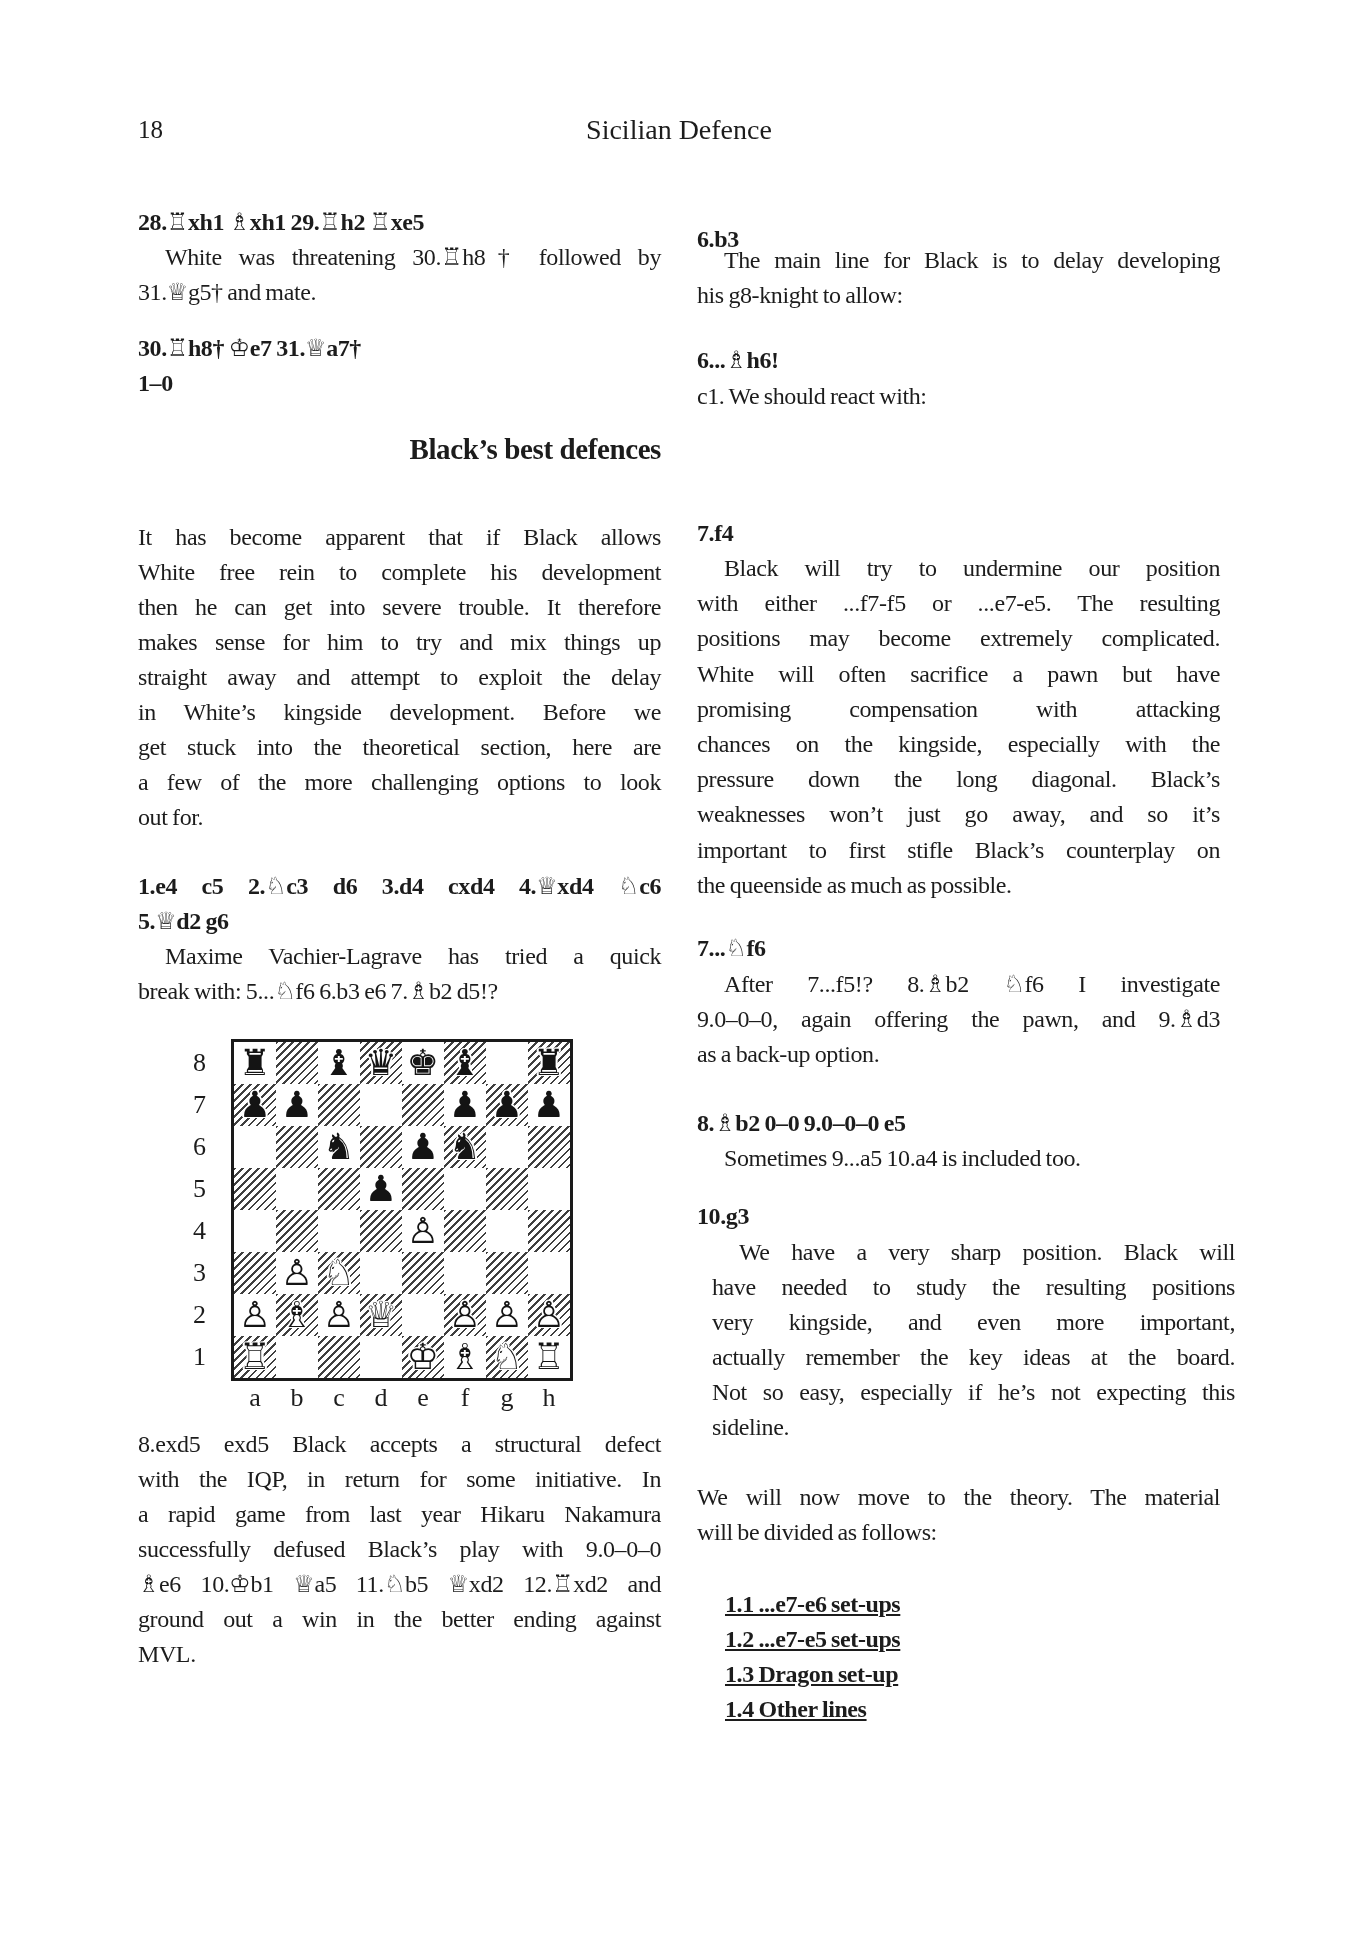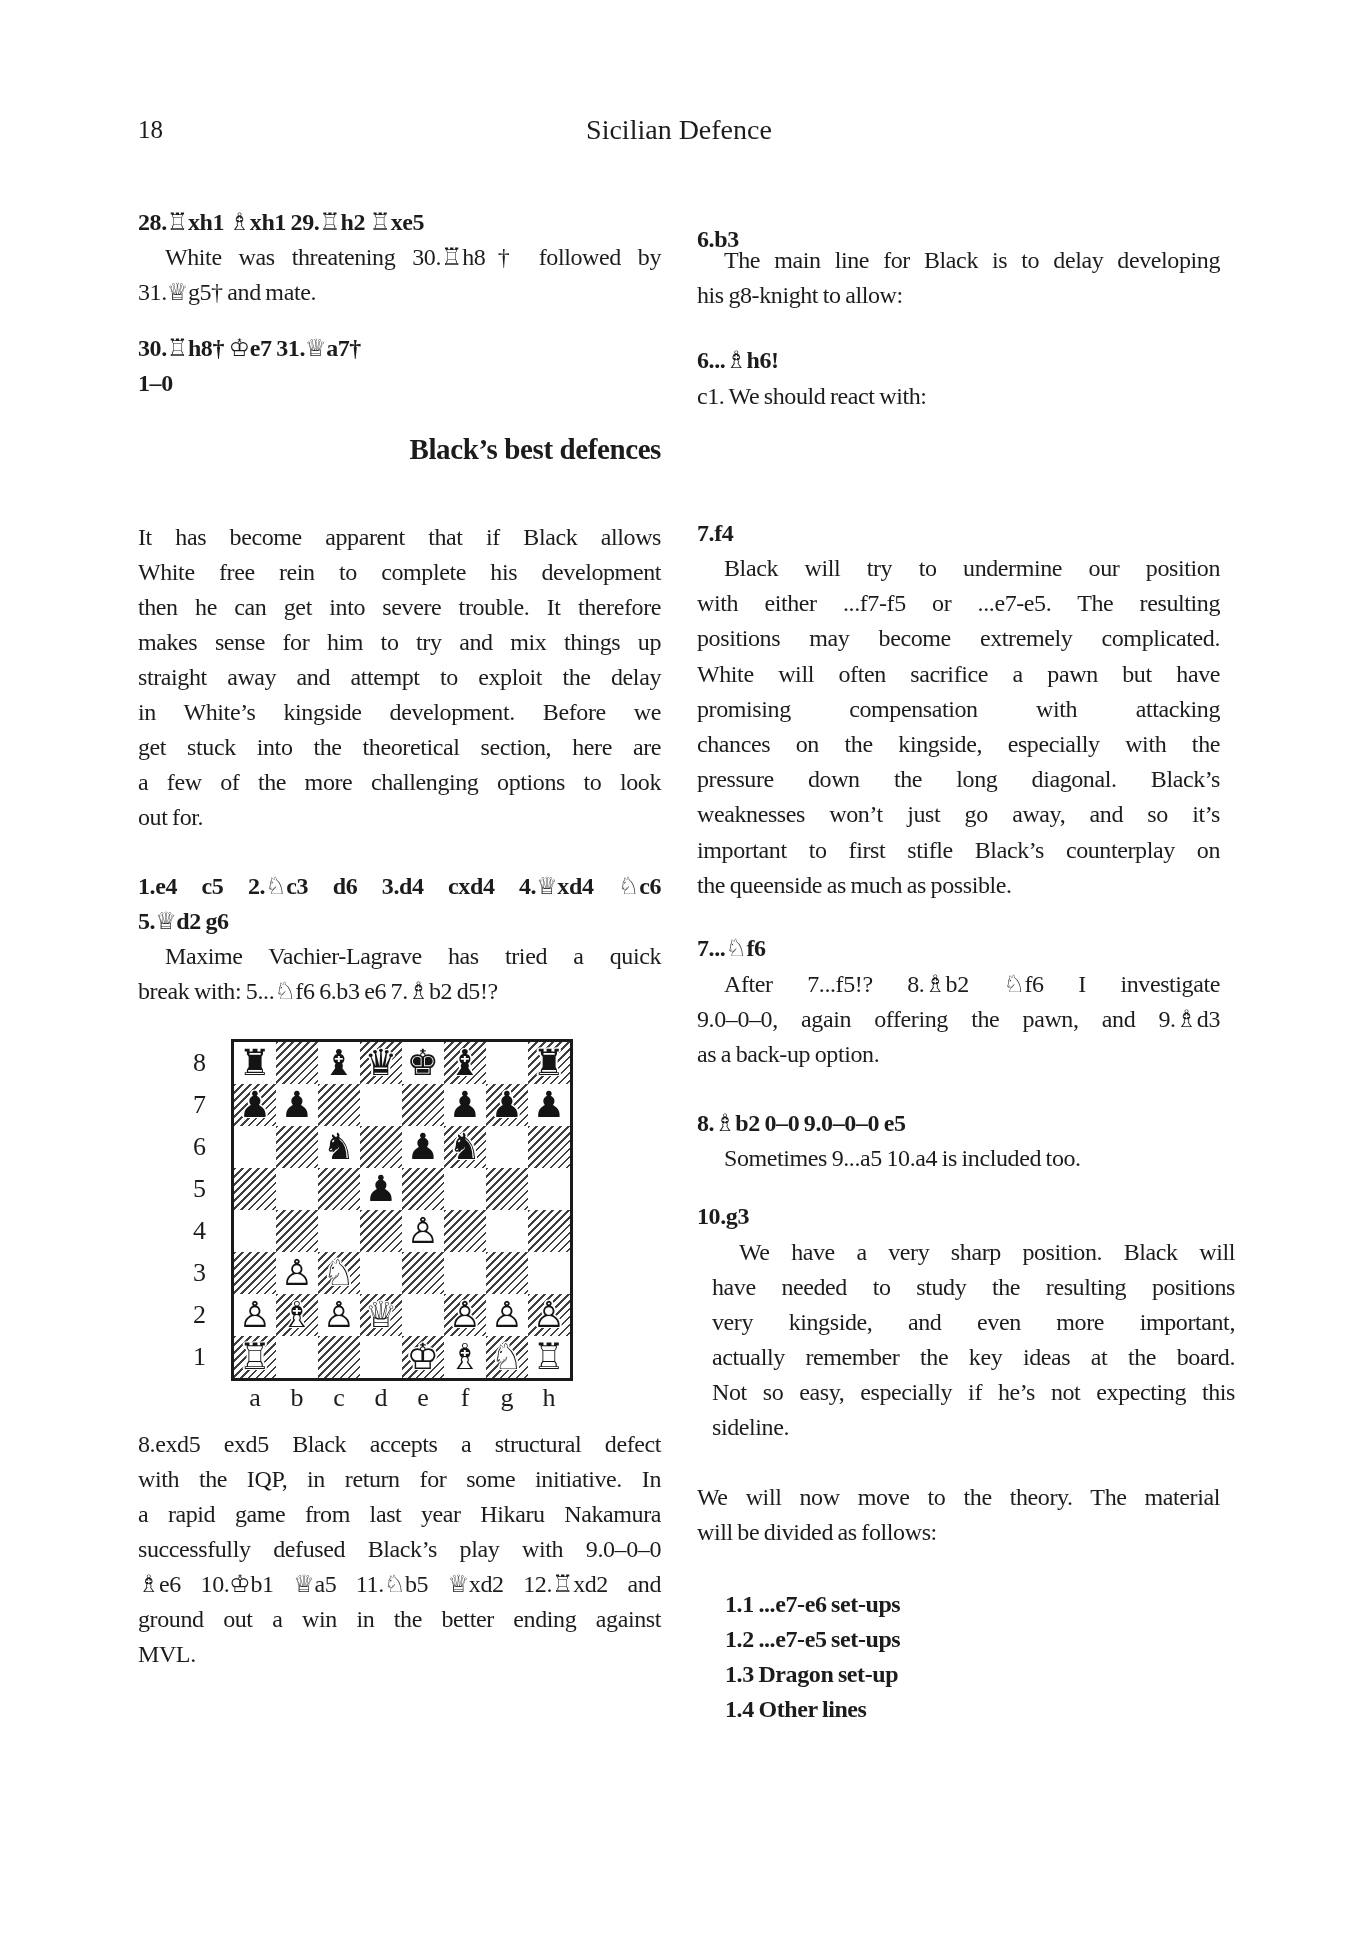--- a/index.html
+++ b/index.html
@@ -12,21 +12,21 @@
     position:absolute;width:523px;font-size:24px;line-height:35px;
     letter-spacing:-0.4px;word-spacing:-1px;
   }
   .line{min-height:35px;}
   .jl{text-align:justify;text-align-last:justify;}
   .ind{text-indent:27px;}
   .bold{font-weight:bold;}
   .pagenum{position:absolute;left:138px;top:112px;font-size:25px;line-height:35px;}
   .runtitle{position:absolute;left:138px;top:112px;width:1082px;text-align:center;font-size:28px;line-height:35px;}
   .heading{position:absolute;left:138px;top:430px;width:523px;text-align:right;font-weight:bold;font-size:29px;line-height:38px;letter-spacing:-0.4px;}
-  .listitem{padding-left:28px;font-weight:bold;}
+  .listitem{padding-left:28px;font-weight:bold;text-decoration:underline;}
 
   
   .board{
     position:absolute;left:231px;top:1039px;width:336px;height:336px;
     border:3px solid #1a1a1a;display:grid;
     grid-template-columns:repeat(8,42px);grid-template-rows:repeat(8,42px);
     background:#fff;
   }
   .sq{position:relative;}
   .sq.dark{background:repeating-linear-gradient(135deg,#3f3f3f 0 1.8px,#ffffff 1.8px 5.6px);}

